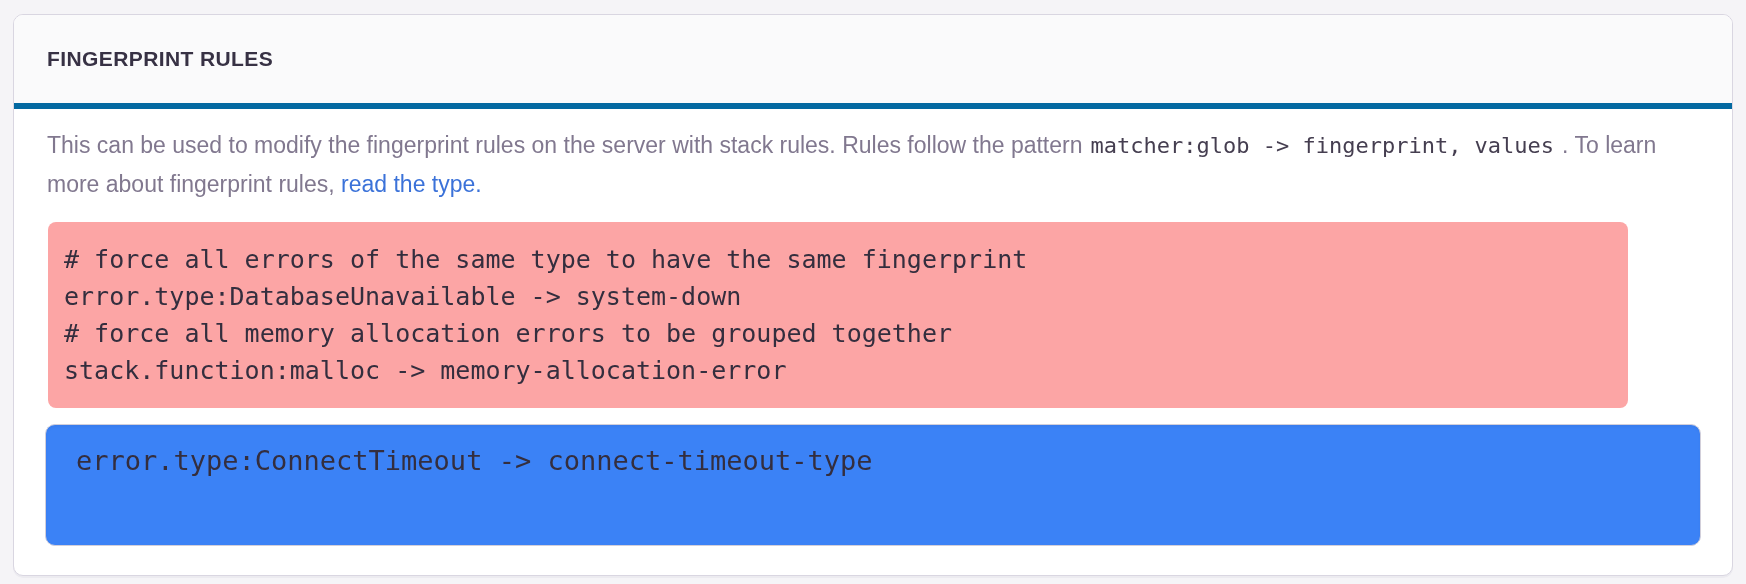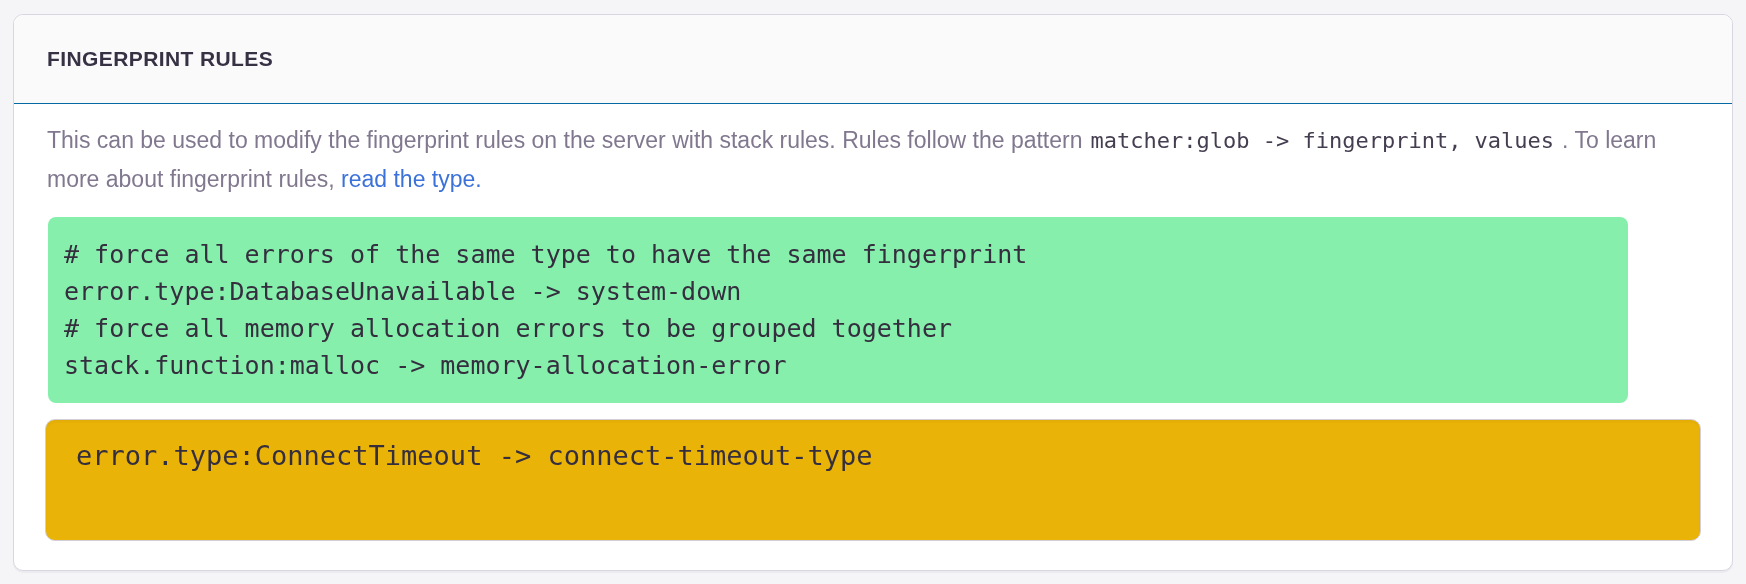--- a/index.html
+++ b/index.html
@@ -16,21 +16,21 @@
   }
   .panel {
     background: #ffffff;
     border: 1px solid #d9d6e1;
     border-radius: 10px;
     box-shadow: 0 2px 0 rgba(37, 26, 72, 0.04);
     overflow: hidden;
   }
   .panel-header {
     background: #fafafb;
-    border-bottom: 1px solid #0369a1;
+    border-bottom: 6px solid #0369a1;
     height: 88px;
     padding: 0 33px;
     display: flex;
     align-items: center;
   }
   .panel-title {
     margin: 0;
     font-size: 21px;
     font-weight: bold;
     letter-spacing: 0.4px;
@@ -54,36 +54,36 @@
   .docs-link {
     color: #3b72d9;
     text-decoration: none;
     cursor: pointer;
   }
   .docs-link-suffix {
     color: #3b72d9;
   }
   .example-block {
     margin: 19px 71px 0 1px;
-    background: #86efac;
+    background: #fca5a5;
     border-radius: 8px;
     padding: 19px 16px;
     font-family: "DejaVu Sans Mono", monospace;
     font-size: 25px;
     line-height: 37px;
     color: #342e3e;
     white-space: pre-wrap;
   }
   .rules-input {
     display: block;
     box-sizing: border-box;
     width: calc(100% + 4px);
     margin: 16px 0 0 -2px;
     height: 122px;
-    background: #eab308;
+    background: #3b82f6;
     border: 1px solid #d2cfda;
     border-radius: 10px;
     box-shadow: inset 0 2px 3px rgba(0, 0, 0, 0.04);
     padding: 15px 30px;
     font-family: "DejaVu Sans Mono", monospace;
     font-size: 27px;
     line-height: 42px;
     color: #342e3e;
     resize: none;
     outline: none;

